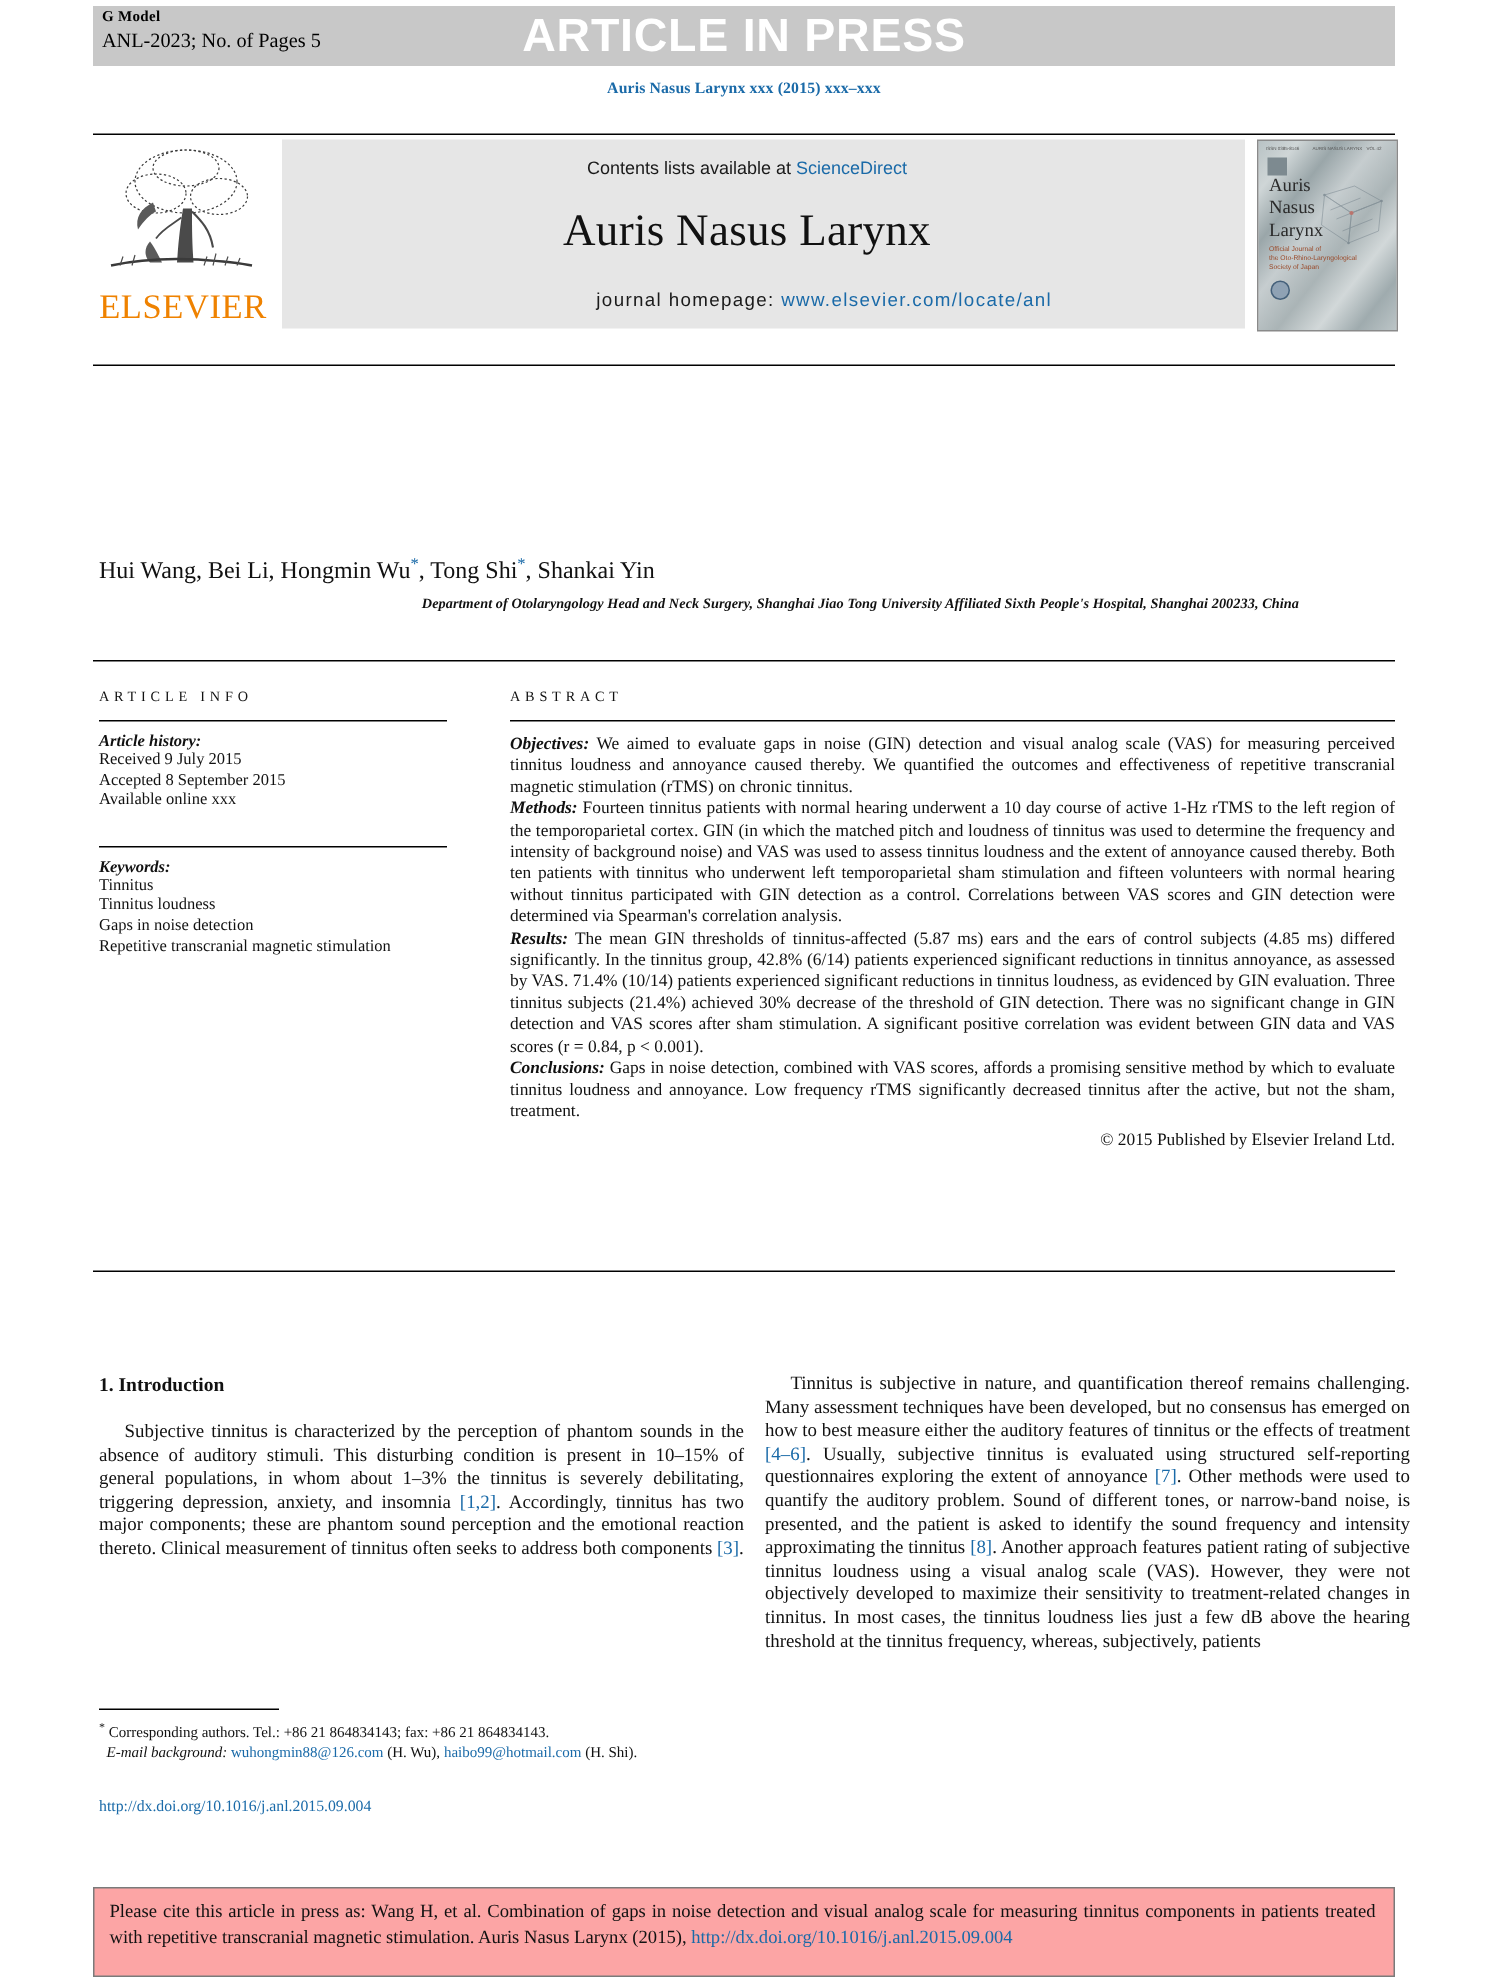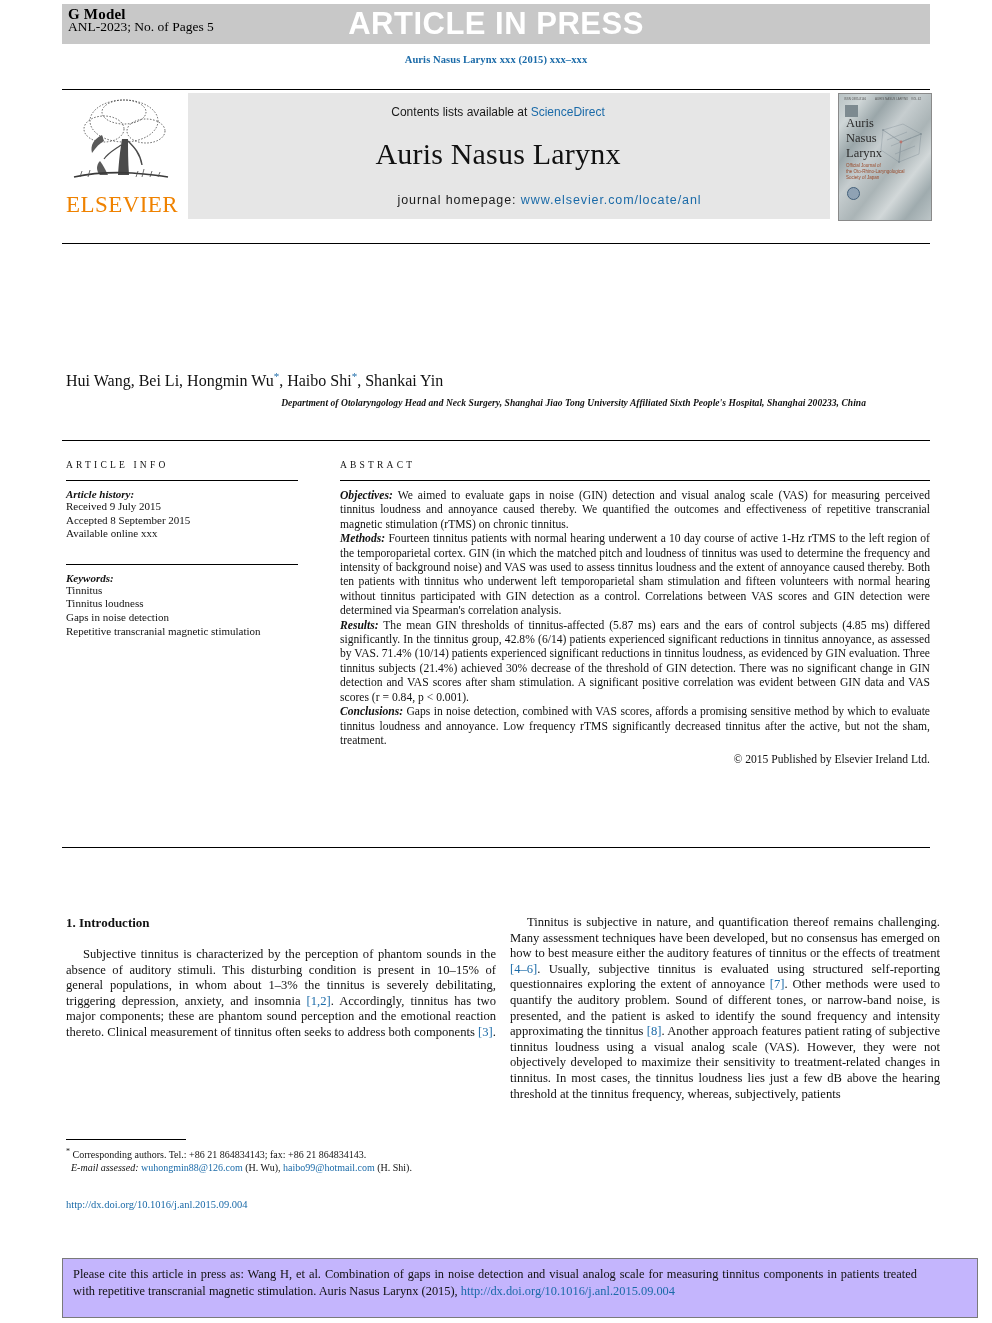--- a/index.html
+++ b/index.html
@@ -37,21 +37,21 @@
     font-family: "Liberation Sans", "DejaVu Sans", sans-serif;
     font-size: 31px;
     font-weight: bold;
     letter-spacing: 0.5px;
     color: #ffffff;
   }
   .gmodel {
     position: absolute;
     left: 68px; top: 6px;
     font-family: "Liberation Serif", serif;
-    font-size: 15px;
+    font-size: 10px;
     font-weight: bold;
     color: #000;
     letter-spacing: 0.2px;
   }
   .gmodel2 {
     position: absolute;
     left: 68px; top: 19px;
     font-family: "Liberation Serif", serif;
     font-size: 13.5px;
     color: #000;
@@ -363,23 +363,22 @@
     color: #111;
   }
   .doi-block .doi-link { color: #1a6aa8; }
   .doi-block .issn { font-weight: bold; }
 
   
   .cite-box {
     position: absolute;
     left: 62px; top: 1258px;
     width: 866px; height: 58px;
-    background: #c4b5fd;
+    background: #fca5a5;
     border: 1px solid #7a7a7a;
-    padding-left: 48px;
   }
   .cite-inner {
     position: absolute;
     left: 10px; top: 7px;
     width: 844px;
     font-family: "Liberation Serif", serif;
     font-size: 12.4px;
     line-height: 16.5px;
     text-align: justify;
     color: #111;
@@ -462,21 +461,21 @@
       <div class="cover-title">Auris<br>Nasus<br>Larynx</div>
       <div class="cover-sub">Official Journal of<br>the Oto-Rhino-Laryngological<br>Society of Japan</div>
       <div class="cover-seal"></div>
     </div>
   </div>
 
   <div class="rule-thin" style="left:62px; top:243px; width:868px;"></div>
 
 
   <div class="authors">
-    <span>Hui Wang, Bei Li, Hongmin Wu</span><sup>*</sup><span>, Haibo Shi</span><sup>*</sup><span>, Shankai Yin</span>
+    <span>Hui Wang, Bei Li, Hongmin Wu</span><sup>*</sup><span>, Tong Shi</span><sup>*</sup><span>, Shankai Yin</span>
   </div>
 
   <div class="affiliation">Department of Otolaryngology Head and Neck Surgery, Shanghai Jiao Tong University Affiliated Sixth People's Hospital, Shanghai 200233, China</div>
 
   <div class="block-rule-top"></div>
 
   <div class="info-col">
     <div class="section-head">ARTICLE INFO</div>
     <div class="hr-sm"></div>
     <div class="info-label">Article history:</div>
@@ -509,21 +508,21 @@
     <p class="body-p"><span>Subjective tinnitus is characterized by the perception of phantom sounds in the absence of auditory stimuli. This disturbing condition is present in 10–15% of general populations, in whom about 1–3% the tinnitus is severely debilitating, triggering depression, anxiety, and insomnia </span><span class="ref">[1,2]</span><span>. Accordingly, tinnitus has two major components; these are phantom sound perception and the emotional reaction thereto. Clinical measurement of tinnitus often seeks to address both components </span><span class="ref">[3]</span><span>.</span></p>
   </div>
 
   <div class="col-right">
     <p class="body-p"><span>Tinnitus is subjective in nature, and quantification thereof remains challenging. Many assessment techniques have been developed, but no consensus has emerged on how to best measure either the auditory features of tinnitus or the effects of treatment </span><span class="ref">[4–6]</span><span>. Usually, subjective tinnitus is evaluated using structured self-reporting questionnaires exploring the extent of annoyance </span><span class="ref">[7]</span><span>. Other methods were used to quantify the auditory problem. Sound of different tones, or narrow-band noise, is presented, and the patient is asked to identify the sound frequency and intensity approximating the tinnitus </span><span class="ref">[8]</span><span>. Another approach features patient rating of subjective tinnitus loudness using a visual analog scale (VAS). However, they were not objectively developed to maximize their sensitivity to treatment-related changes in tinnitus. In most cases, the tinnitus loudness lies just a few dB above the hearing threshold at the tinnitus frequency, whereas, subjectively, patients</span></p>
   </div>
 
   <div class="foot-rule"></div>
   <div class="footnote">
     <span class="star">*</span> <span>Corresponding authors. Tel.: +86 21 864834143; fax: +86 21 864834143.</span><br>
-    &nbsp;&nbsp;<i>E-mail assessed:</i> <a href="#">wuhongmin88@126.com</a><span> (H. Wu), </span><a href="#">haibo99@hotmail.com</a><span> (H. Shi).</span>
+    &nbsp;&nbsp;<i>E-mail background:</i> <a href="#">wuhongmin88@126.com</a><span> (H. Wu), </span><a href="#">haibo99@hotmail.com</a><span> (H. Shi).</span>
   </div>
 
   <div class="doi-block">
     <div class="doi-link">http://dx.doi.org/10.1016/j.anl.2015.09.004</div>
   </div>
 
   <div class="cite-box">
     <div class="cite-inner"><span>Please cite this article in press as: Wang H, et al. Combination of gaps in noise detection and visual analog scale for measuring tinnitus components in patients treated with repetitive transcranial magnetic stimulation. Auris Nasus Larynx (2015), </span><span class="cite-link">http://dx.doi.org/10.1016/j.anl.2015.09.004</span></div>
   </div>
 

